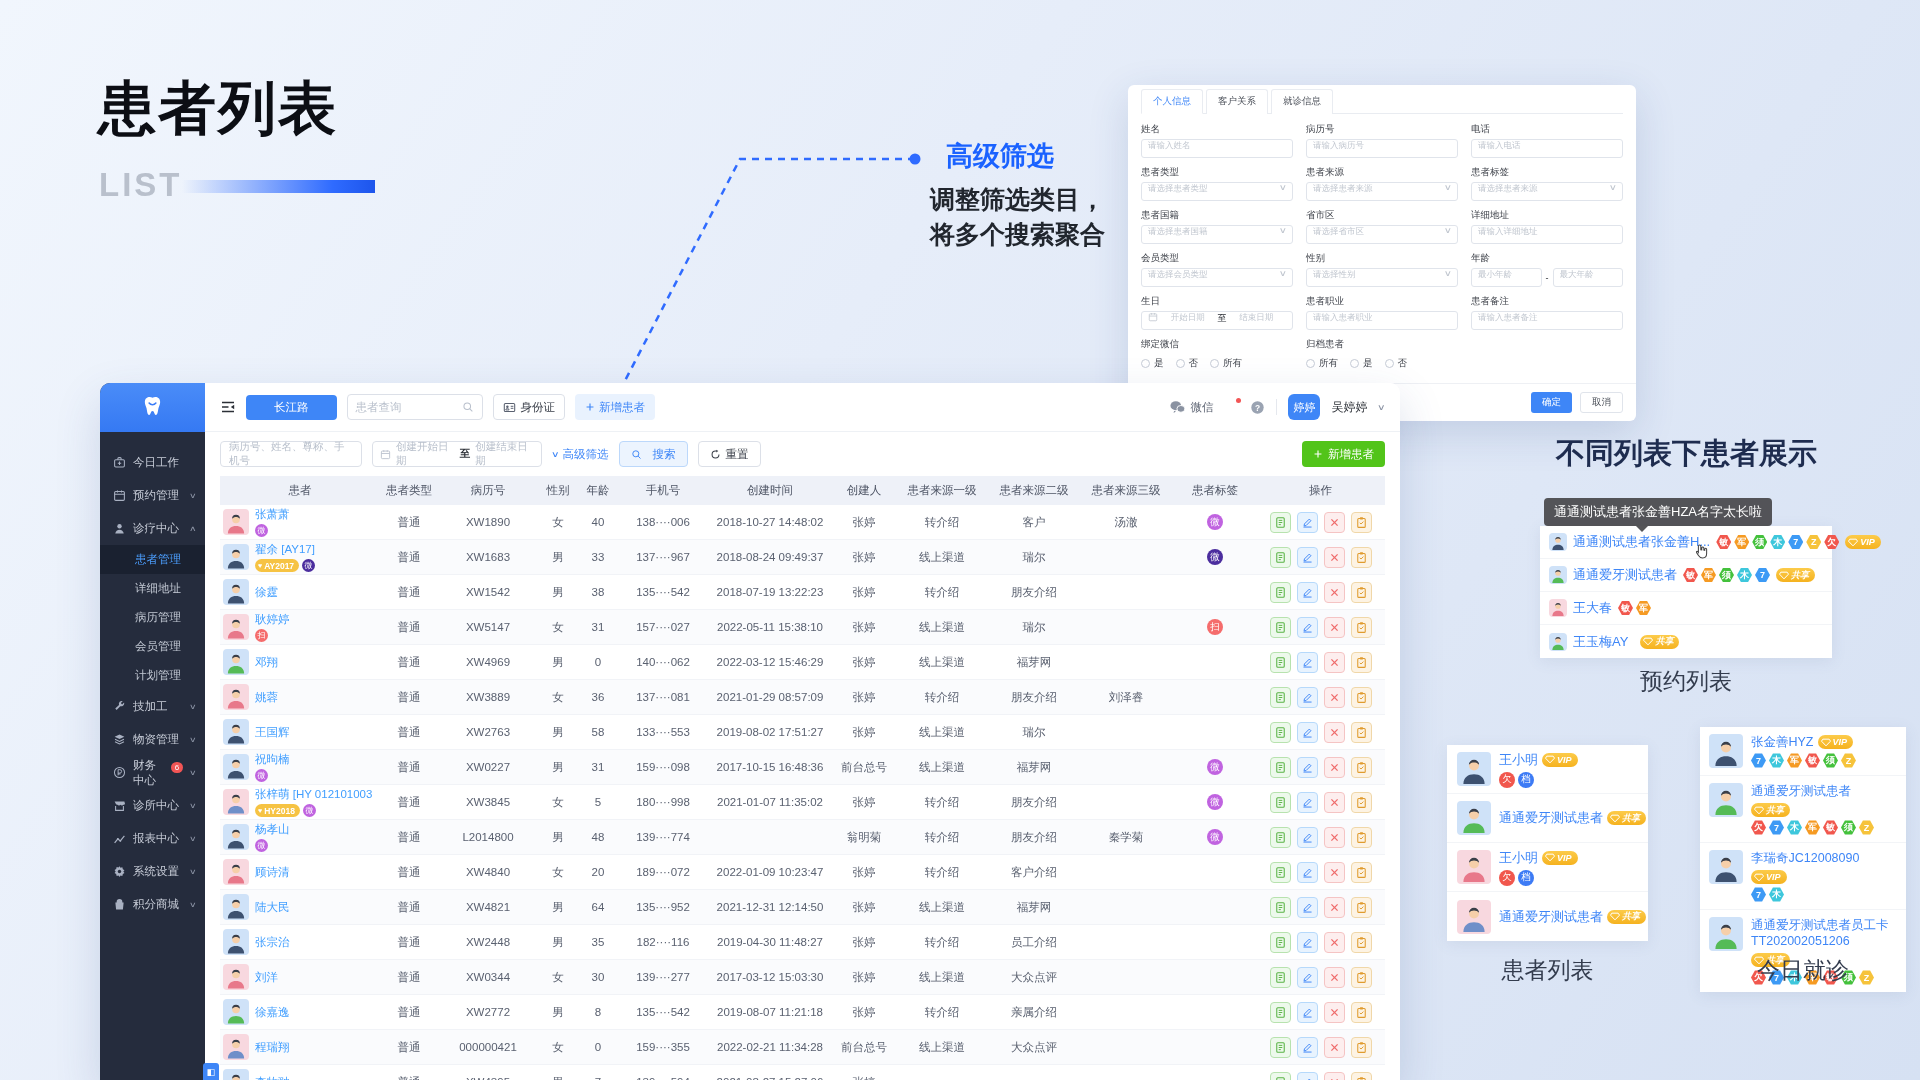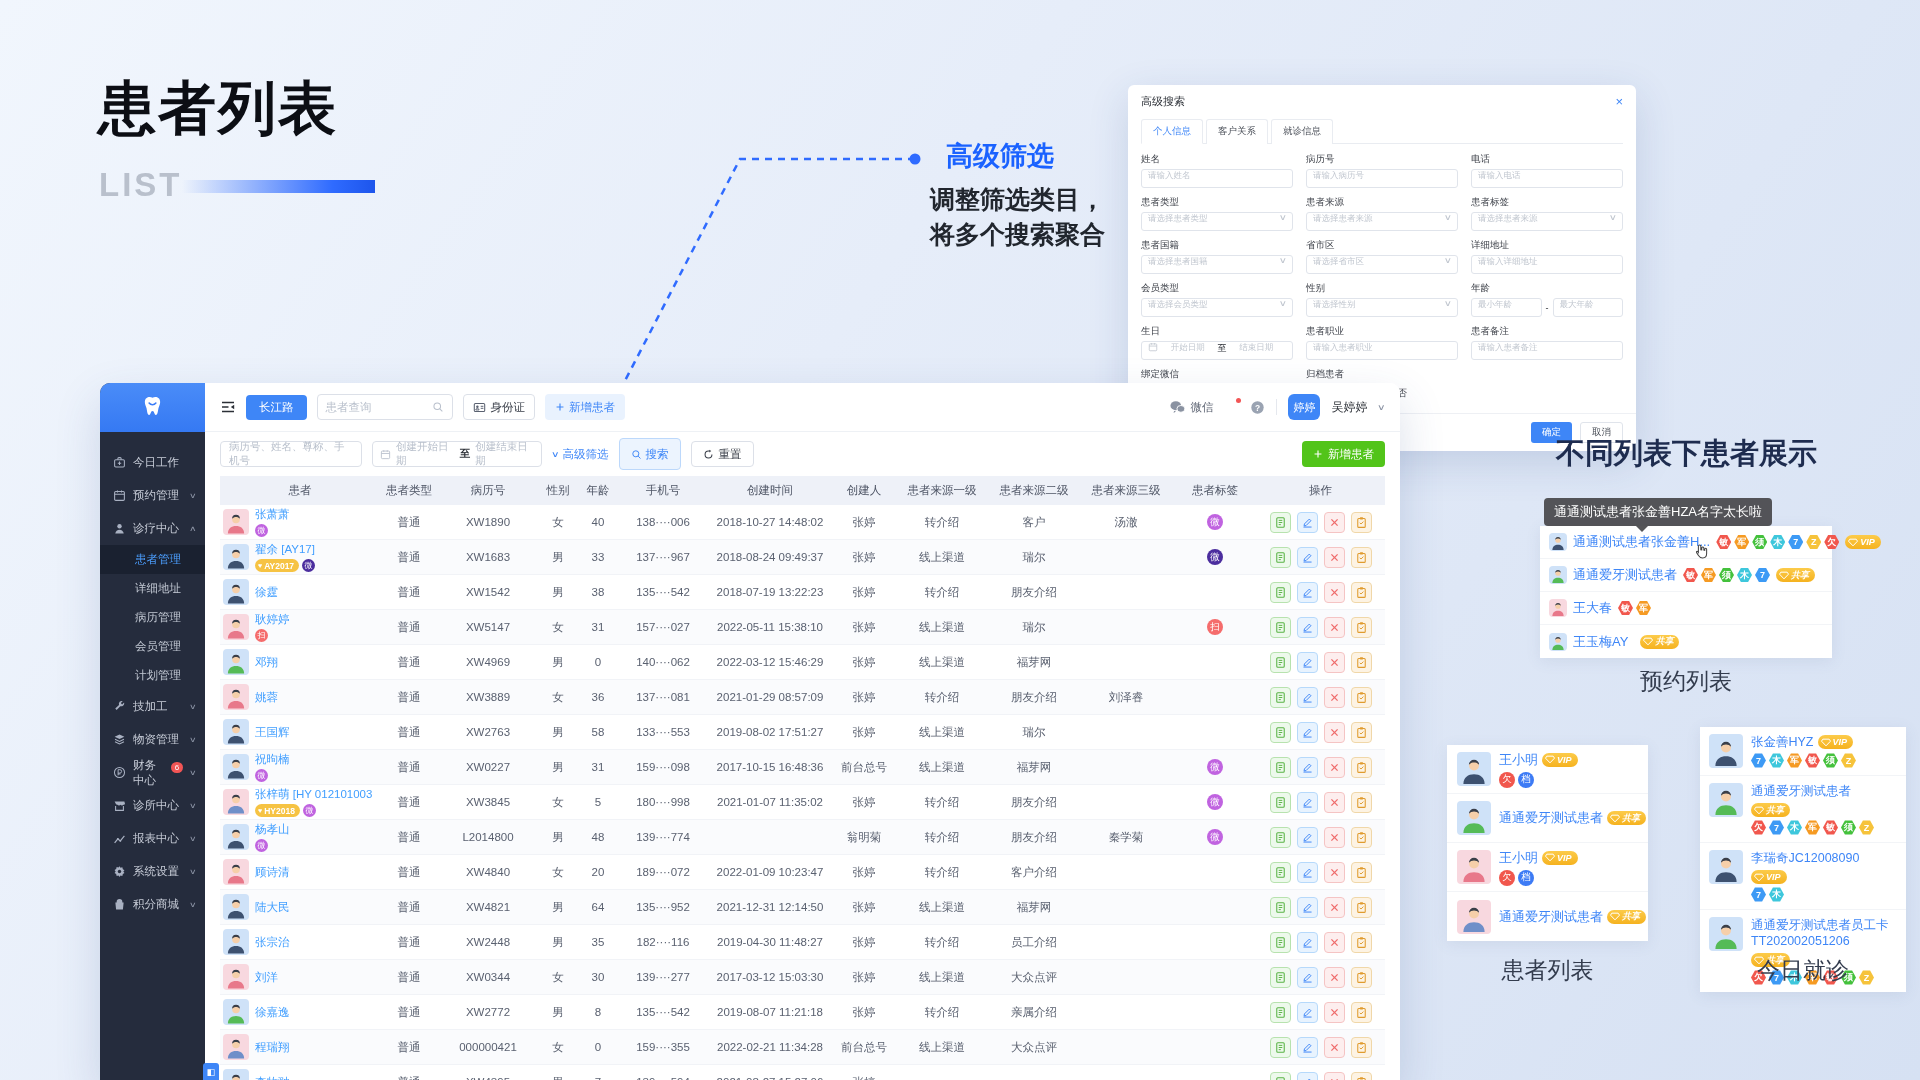--- a/index.html
+++ b/index.html
@@ -57,21 +57,21 @@
   .sb-icon svg { width:100%; height:100%; display:block; }
   .sb-chev { margin-left:auto; font-size:8px; color:#8a92a3; transform:scale(1.3,.9); }
   .sb-badge { background:#f25555; color:#fff; font-size:8px; border-radius:7px; padding:0 4px; height:11px; line-height:11px; margin-left:-2px; transform:translateY(-5px); }
   .sb-sub { height:29px; display:flex; align-items:center; padding-left:35px; font-size:11.5px; color:#c3c9d4; cursor:pointer; }
   .sb-sub.active { background:#1a2130; color:#4c9fff; }
   .main { position:absolute; left:105px; top:0; right:0; bottom:0; background:#fff; overflow:hidden; }
   .topbar { height:49px; border-bottom:1px solid #eef1f5; display:flex; align-items:center; padding:0 15px; gap:10px; }
   .ic { display:inline-flex; }
   .ic svg { display:block; }
   .hamb { width:16px; height:16px; color:#2b2f36; cursor:pointer; }
-  .clinic-btn { background:#3e86f7; color:#fff; border-radius:4px; font-size:11.5px; padding:5px 13px; cursor:pointer; }
+  .clinic-btn { background:#3e86f7; color:#fff; border-radius:4px; font-size:11.5px; padding:5px 28px; cursor:pointer; }
   .search-box { width:136px; height:26px; border:1px solid #dce0e8; border-radius:4px; display:flex; align-items:center;
     justify-content:space-between; padding:0 8px; color:#b9c0cc; font-size:11.5px; cursor:text; }
   .search-box .ic, .f-input .ic { width:12px; height:12px; color:#b9c0cc; }
   .idcard-btn { height:26px; border:1px solid #dce0e8; border-radius:4px; display:flex; gap:5px; padding:0 9px;
     font-size:11.5px; color:#3a3f49; align-items:center; cursor:pointer; }
   .idcard-btn .ic { width:13px; height:13px; color:#5a6170; }
   .addpat-light { height:26px; background:#e9f2fe; color:#3e86f7; border-radius:4px; font-size:11.5px; padding:0 10px;
     display:flex; align-items:center; gap:4px; cursor:pointer; }
   .addpat-light .ic { width:10px; height:10px; }
   .tb-spacer { flex:1; }
@@ -88,22 +88,22 @@
   .chev { font-size:9px; color:#8a92a3; transform:scale(1.3,.9); }
   
   .filterbar { height:44px; display:flex; align-items:center; padding:0 15px; gap:10px; }
   .f-input { width:142px; height:26px; border:1px solid #dce0e8; border-radius:4px; display:flex; align-items:center;
     padding:0 8px; color:#b9c0cc; font-size:10.5px; cursor:text; }
   .f-date { width:170px; height:26px; border:1px solid #dce0e8; border-radius:4px; display:flex; align-items:center;
     gap:5px; padding:0 7px; font-size:10.5px; color:#b9c0cc; cursor:pointer; }
   .f-date .ic { width:11px; height:11px; color:#b9c0cc; }
   .f-zhi { color:#2b2f36; font-weight:bold; }
   .adv-link { color:#3e86f7; font-size:11.5px; display:flex; align-items:center; gap:4px; cursor:pointer; }
-  .btn-srch { height:32px; padding:0 11px; background:#ecf4fe; border:1px solid #bcd8fb; color:#3e86f7; border-radius:4px;
-    font-size:11.5px; display:flex; gap:4px; align-items:center; cursor:pointer; }
+  .btn-srch { height:26px; padding:0 11px; background:#ecf4fe; border:1px solid #bcd8fb; color:#3e86f7; border-radius:4px;
+    font-size:11.5px; display:flex; gap:11px; align-items:center; cursor:pointer; }
   .btn-srch .ic, .btn-reset .ic { width:11px; height:11px; }
   .btn-reset { height:26px; padding:0 11px; background:#fff; border:1px solid #dce0e8; color:#3a3f49; border-radius:4px;
     font-size:11.5px; display:flex; gap:5px; align-items:center; cursor:pointer; }
   .addpat-green { background:#52c41a; color:#fff; height:26px; border-radius:4px; padding:0 11px; font-size:11.5px;
     display:flex; align-items:center; gap:5px; cursor:pointer; }
   .addpat-green .ic { width:10px; height:10px; }
   
   .table { margin:0 15px; }
   .t-head { display:flex; background:#eef1f8; height:29px; align-items:center; font-size:11.5px; color:#4e5565; }
   .th { text-align:center; }
@@ -173,24 +173,20 @@
   <circle cx="323" cy="13" r="5.5" fill="#2f6bff"></circle>
   <circle cx="9" cy="281" r="5.5" fill="#2f6bff"></circle>
 </svg>
 <div class="callout-title">高级筛选</div>
 <div class="callout-text">
   <div>调整筛选类目，</div>
   <div>将多个搜索聚合</div>
 </div>
 
 <div class="modal">
-  <div class="m-head">
-    <span class="m-title">高级搜索</span>
-    <span class="m-close">×</span>
-  </div>
   <div class="m-tabs">
       <span class="m-tab active">个人信息</span>
       <span class="m-tab">客户关系</span>
       <span class="m-tab">就诊信息</span>
     </div>
   <div class="m-form">
       <div class="m-field">
         <div class="m-label">姓名</div>
         <div class="m-input">
           <span class="ph">请输入姓名</span>

